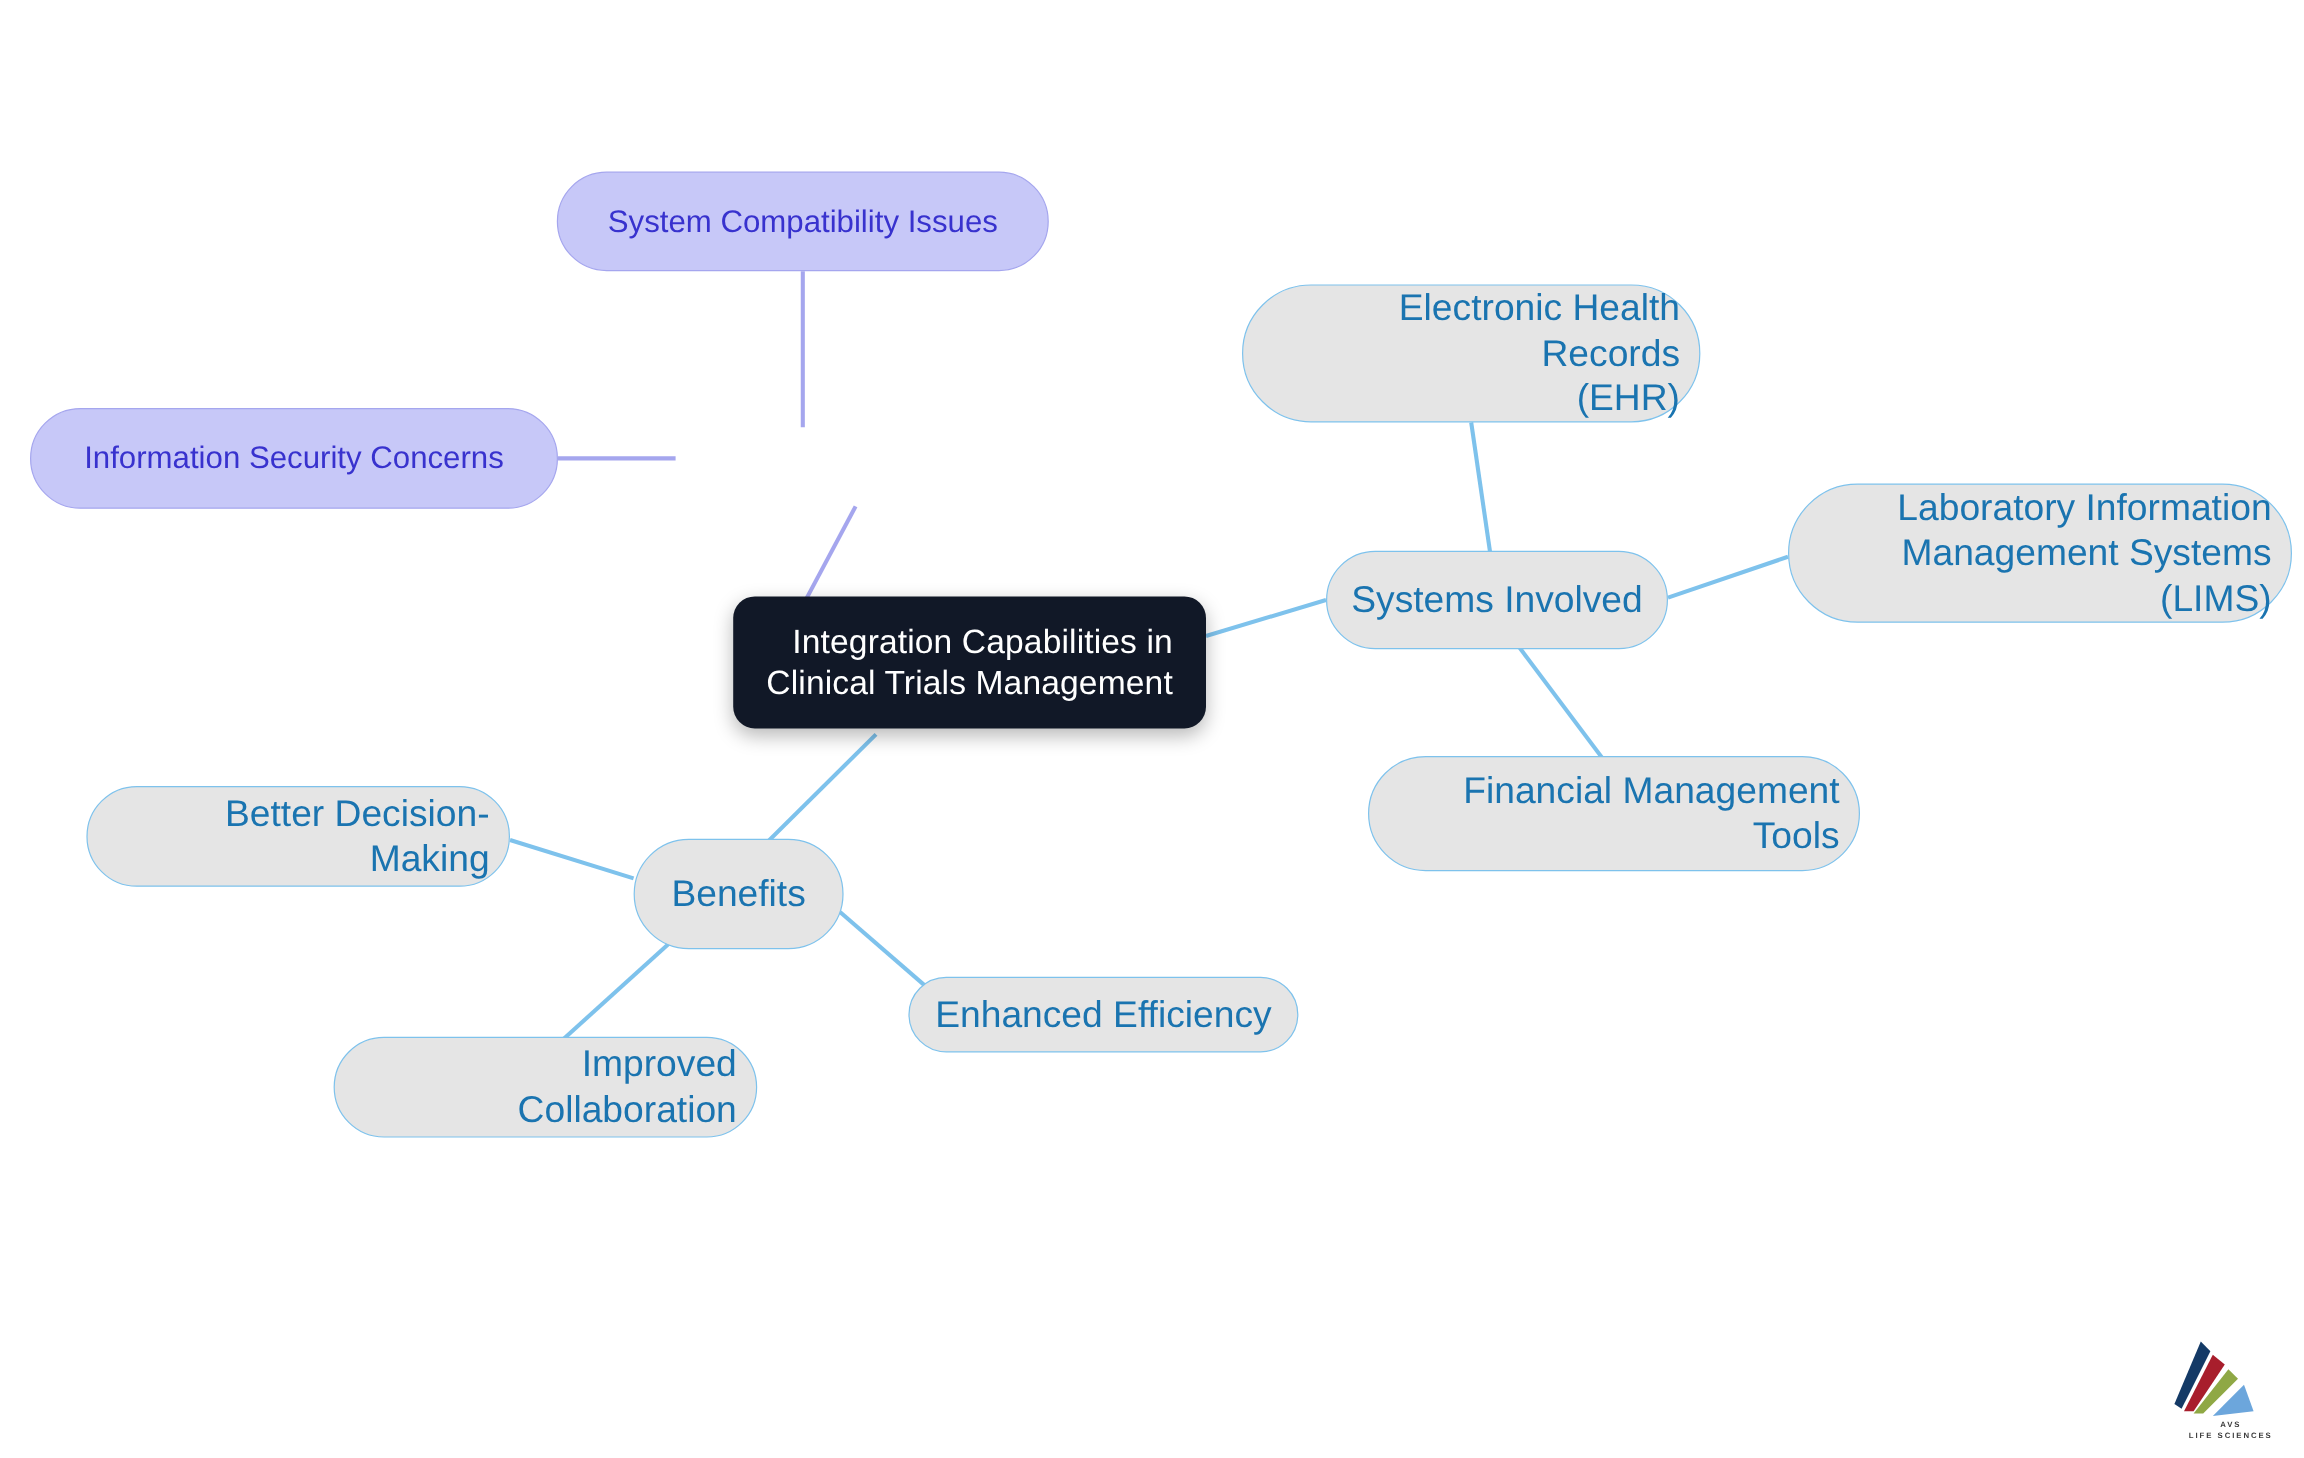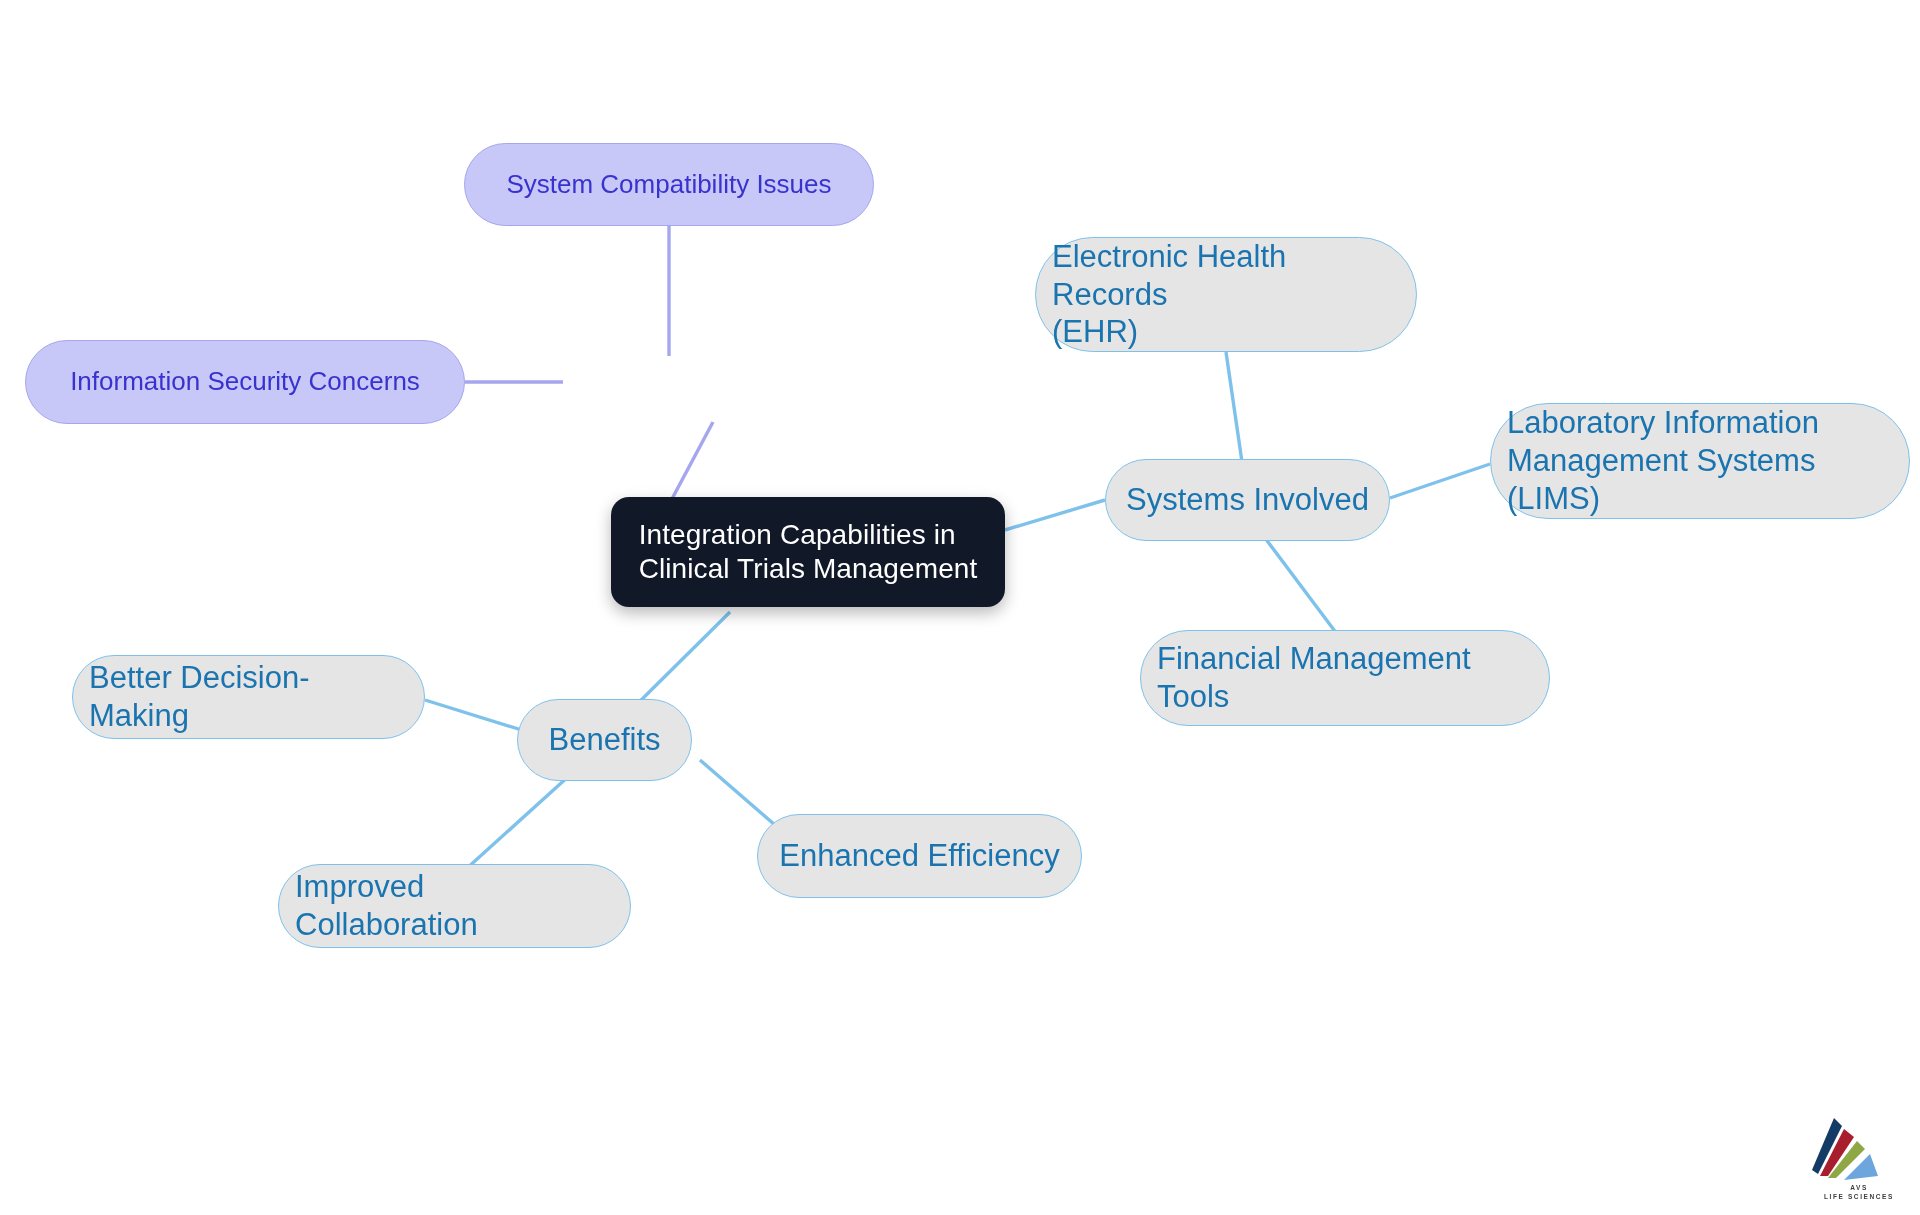--- a/index.html
+++ b/index.html
@@ -21,21 +21,21 @@
     left: 0; top: 0;
     width: 1920px;
     height: 1215px;
     pointer-events: none;
   }
   .node {
     position: absolute;
     display: flex;
     align-items: center;
     justify-content: center;
-    text-align: left;
+    text-align: right;
     border-radius: 999px;
     line-height: 1.22;
     white-space: pre-line;
     padding: 6px 16px;
   }
   .node-root {
     background: #111827;
     color: #ffffff;
     border: none;
     border-radius: 18px;
@@ -108,27 +108,27 @@
   <div class="node node-purple" style="left:25px; top:340px; width:440px; height:84px;">Information Security Concerns</div>
 
   <div class="node node-blue" style="left:1035px; top:237px; width:382px; height:115px;">Electronic Health Records
 (EHR)</div>
 
   <div class="node node-blue" style="left:1490px; top:403px; width:420px; height:116px;">Laboratory Information
 Management Systems (LIMS)</div>
 
   <div class="node node-blue" style="left:1140px; top:630px; width:410px; height:96px;">Financial Management Tools</div>
 
-  <div class="node node-blue" style="left:517px; top:699px; width:175px; height:82px;">Benefits</div>
+  <div class="node node-blue" style="left:528px; top:699px; width:175px; height:92px;">Benefits</div>
 
   <div class="node node-blue" style="left:72px; top:655px; width:353px; height:84px;">Better Decision-Making</div>
 
   <div class="node node-blue" style="left:278px; top:864px; width:353px; height:84px;">Improved Collaboration</div>
 
-  <div class="node node-blue" style="left:757px; top:814px; width:325px; height:84px;">Enhanced Efficiency</div>
+  <div class="node node-blue" style="left:757px; top:814px; width:325px; height:63px;">Enhanced Efficiency</div>
 
   <div class="logo">
     <svg viewBox="0 0 110 100" width="110" height="100" xmlns="http://www.w3.org/2000/svg">
       <polygon points="30,14 38,22 14,70 8,66" fill="#143A66"></polygon>
       <polygon points="40,25 50,33 24,72 16,72" fill="#A81E2C"></polygon>
       <polygon points="53,37 61,45 32,74 24,74" fill="#8FA845"></polygon>
       <polygon points="66,50 74,72 40,76" fill="#6CA6DC"></polygon>
     </svg>
     <div class="logo-text">
       <div>AVS</div>

